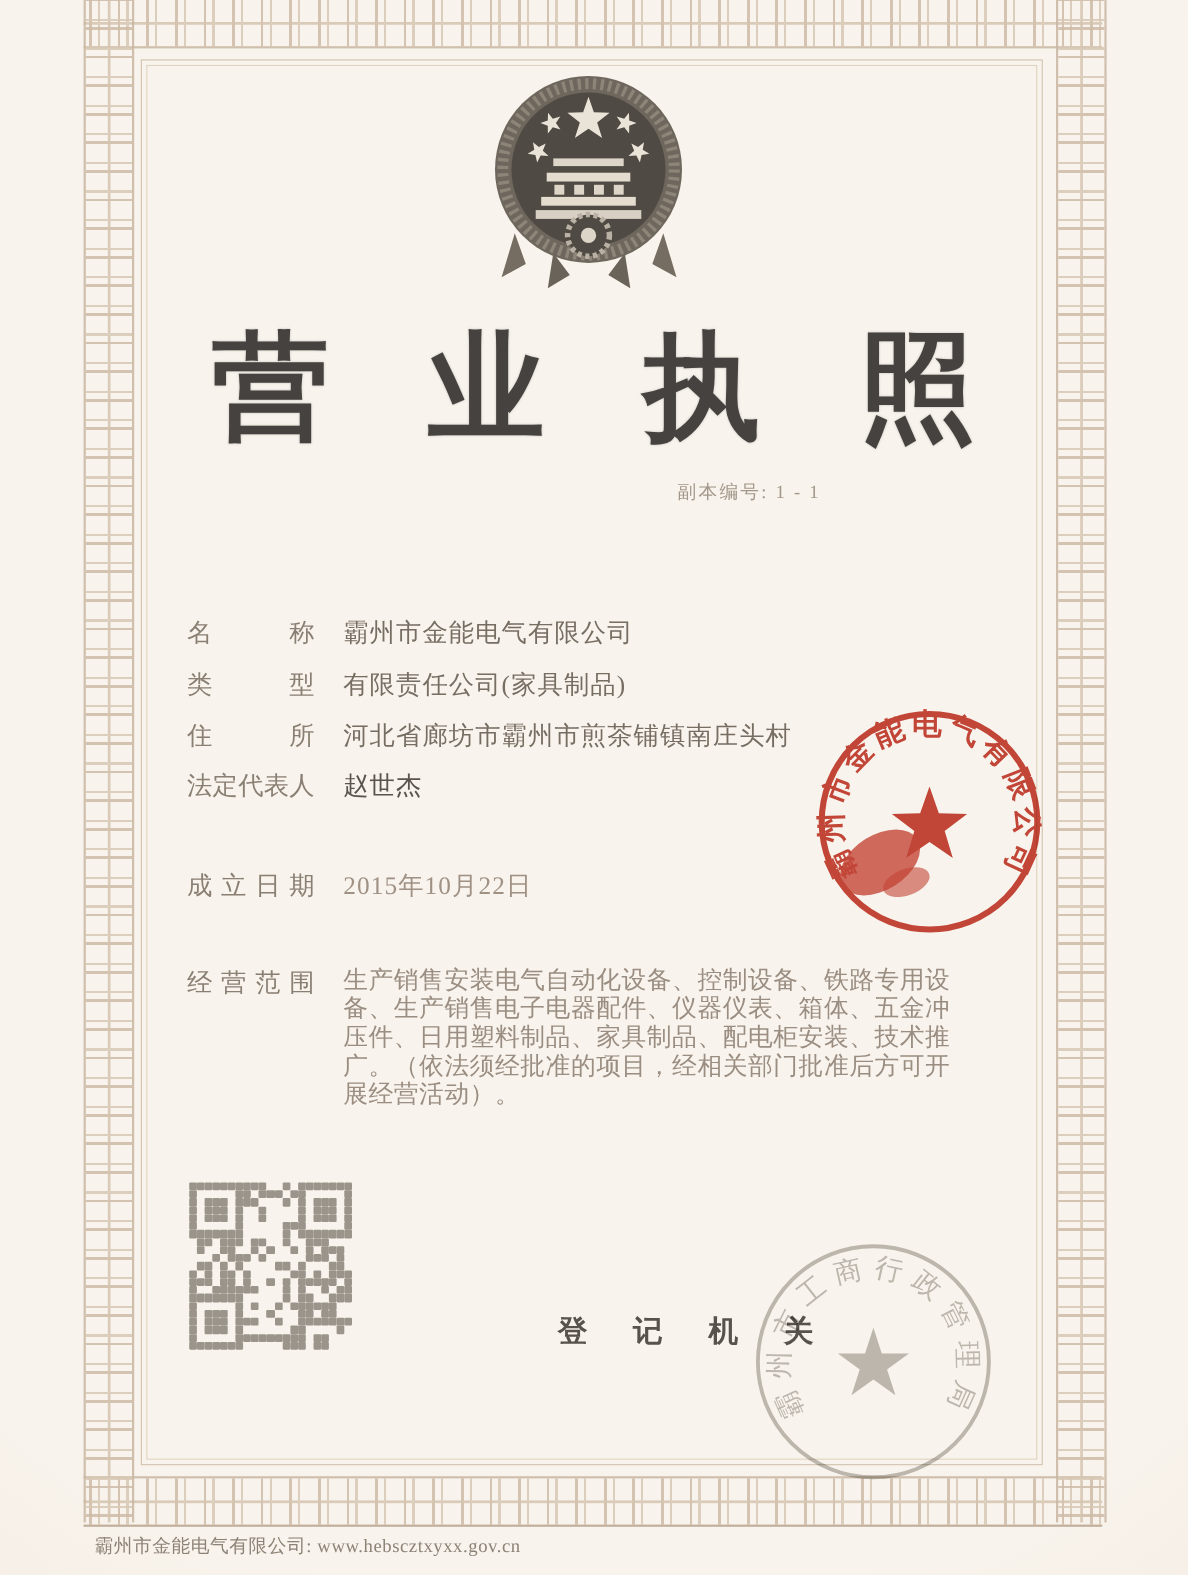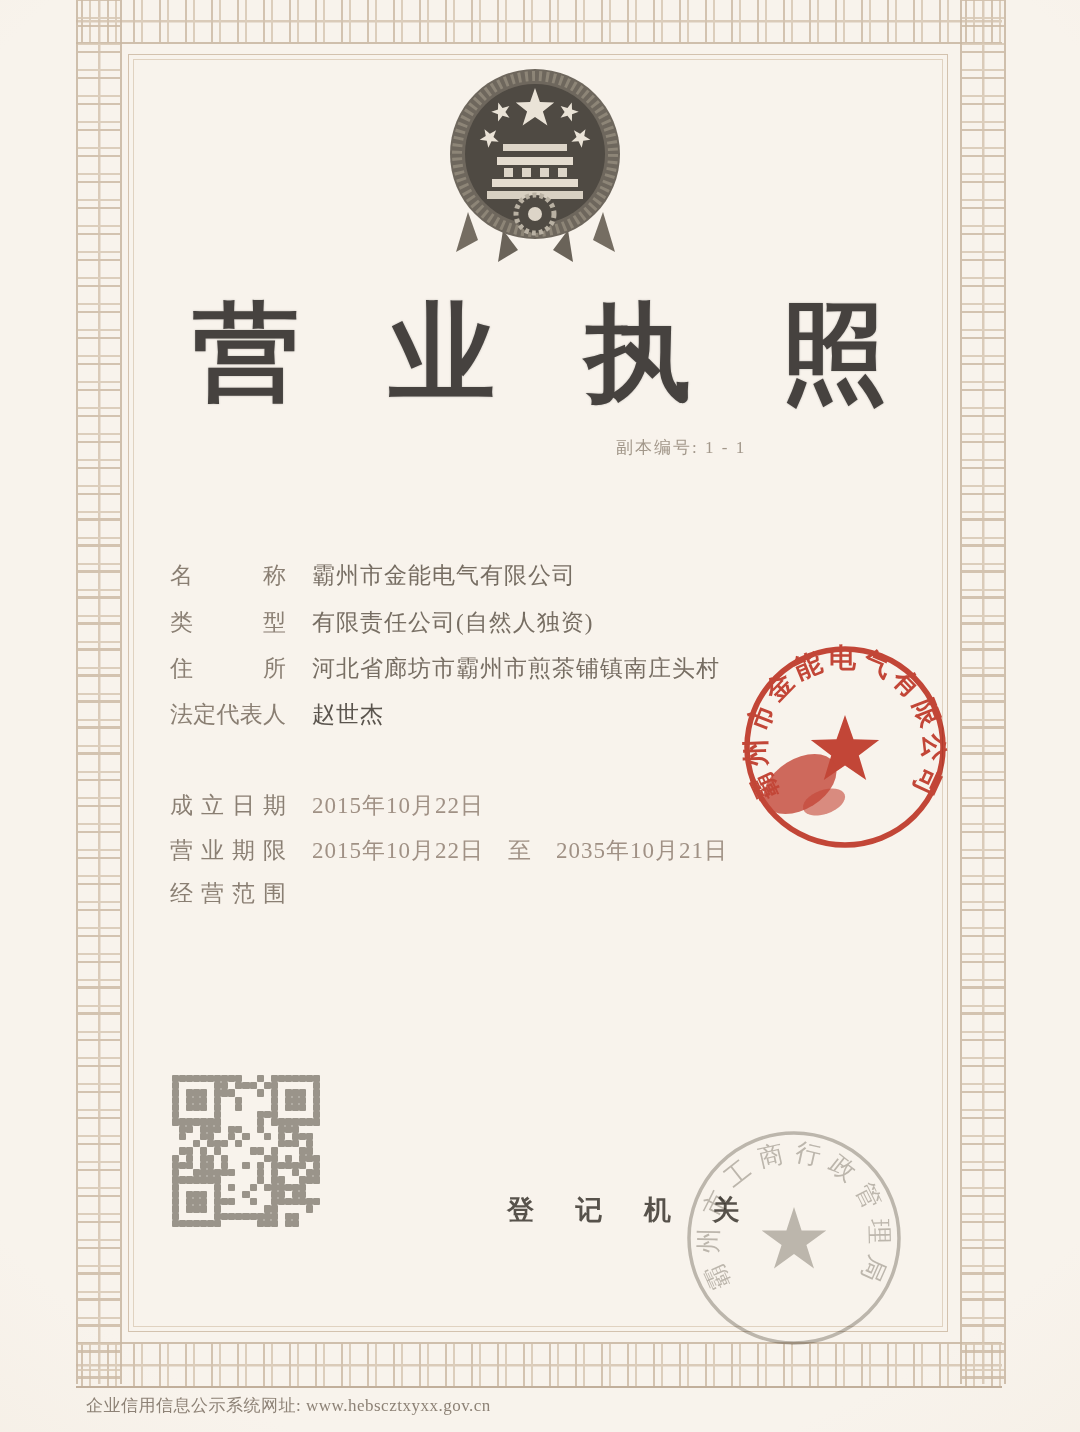--- a/index.html
+++ b/index.html
@@ -160,40 +160,37 @@
 
   <div class="doc-title">营业执照</div>
   <div class="copy-number">副本编号: 1 - 1</div>
 
   <div class="field-row r1">
     <div class="field-label">名称</div>
     <div class="field-value">霸州市金能电气有限公司</div>
   </div>
   <div class="field-row r2">
     <div class="field-label">类型</div>
-    <div class="field-value">有限责任公司(自然人独资)</div>
+    <div class="field-value">有限责任公司(家具制品)</div>
   </div>
   <div class="field-row r4">
     <div class="field-label">法定代表人</div>
     <div class="field-value">赵世杰</div>
   </div>
   <div class="field-row r3">
     <div class="field-label">住所</div>
     <div class="field-value">河北省廊坊市霸州市煎茶铺镇南庄头村</div>
   </div>
   <div class="field-row r6">
     <div class="field-label">成立日期</div>
     <div class="field-value">2015年10月22日</div>
   </div>
-  <div class="field-row r7">
-    <div class="field-label">营业期限</div>
-    <div class="field-value">2015年10月22日　至　2035年10月21日</div>
-  </div>
   <div class="field-row r8">
     <div class="field-label">经营范围</div>
+    <div class="field-value">生产销售安装电气自动化设备、控制设备、铁路专用设备、生产销售电子电器配件、仪器仪表、箱体、五金冲压件、日用塑料制品、家具制品、配电柜安装、技术推广。（依法须经批准的项目，经相关部门批准后方可开展经营活动）。</div>
   </div>
 
   <div class="qr">
       <i style="grid-area:1/1"></i>
       <i style="grid-area:1/2"></i>
       <i style="grid-area:1/3"></i>
       <i style="grid-area:1/4"></i>
       <i style="grid-area:1/5"></i>
       <i style="grid-area:1/6"></i>
       <i style="grid-area:1/7"></i>
@@ -451,15 +448,15 @@
     <defs>
       <path id="regTextPath" d="M58,167 A77,77 0 1 1 166,167" fill="none"></path>
     </defs>
     <circle cx="112" cy="112" r="105" fill="none" stroke-width="3.5" stroke="#8f8a81"></circle>
     <text font-size="25" letter-spacing="9" font-family="Liberation Sans, sans-serif" fill="#8f8a81">
       <textPath href="#regTextPath" startOffset="50%" text-anchor="middle">霸州市工商行政管理局</textPath>
     </text>
     <polygon points="112,81 119.6,104.5 144.3,104.5 124.4,119 132,142.5 112,128 92,142.5 99.6,119 79.7,104.5 104.4,104.5" fill="#8f8a81"></polygon>
   </svg>
 
-  <div class="footer-left">企业信用信息公示系统网址: www.hebscztxyxx.gov.cn</div>
+  <div class="footer-left">霸州市金能电气有限公司: www.hebscztxyxx.gov.cn</div>
 
 </div>
 
 </body></html>

